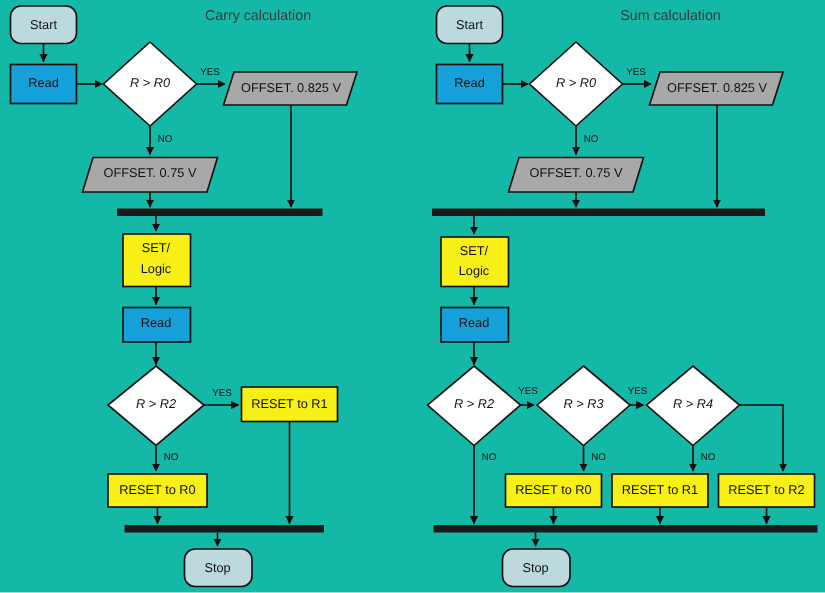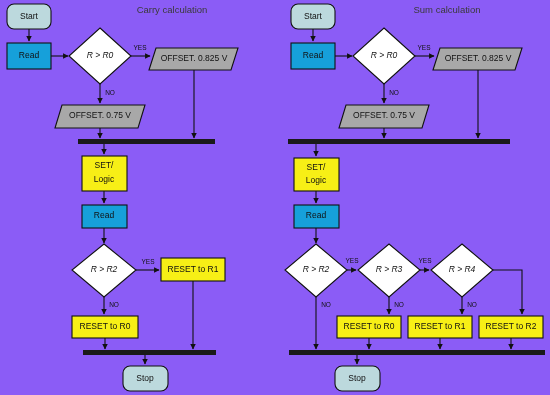--- a/index.html
+++ b/index.html
@@ -4,21 +4,21 @@
 <style>
   html, body {
     margin: 0;
     padding: 0;
     background: #ffffff;
   }
   #canvas {
     position: relative;
     width: 550px;
     height: 395px;
-    background: #8b5cf6;
+    background: #14b8a6;
     font-family: "Liberation Sans", sans-serif;
     overflow: hidden;
   }
   #flow-svg {
     position: absolute;
     left: 0;
     top: 0;
     width: 550px;
     height: 395px;
   }

